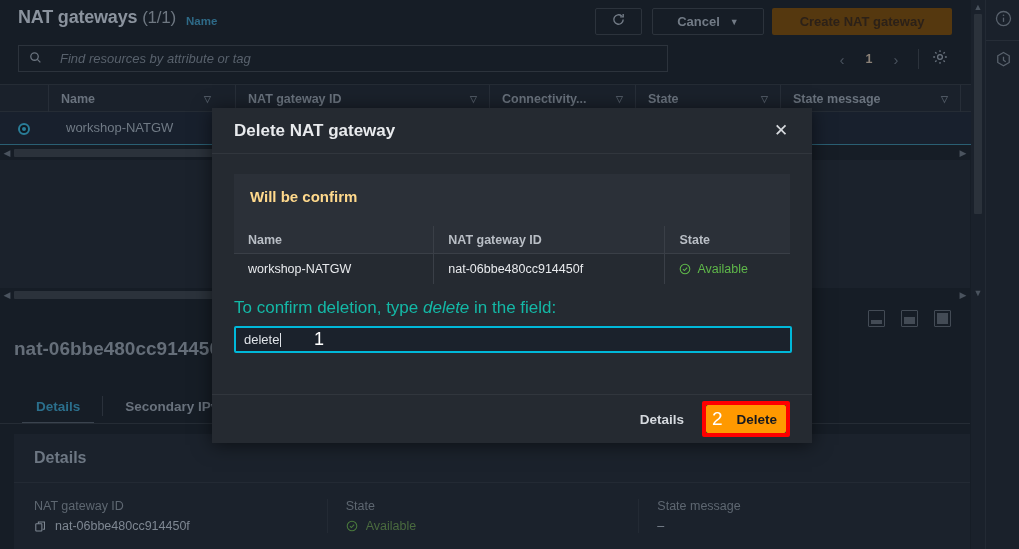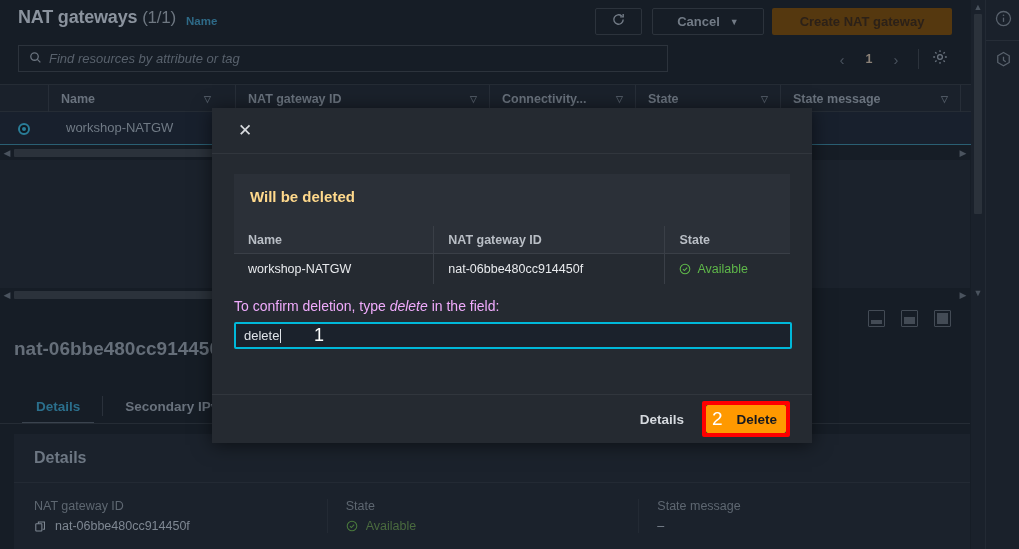--- a/index.html
+++ b/index.html
@@ -43,21 +43,21 @@
     border-radius: 2px; background: #55380f;
     display: flex; align-items: center; justify-content: center;
     font-size: 13px; font-weight: bold; color: #2c2118;
   }
 
   
   .filter-row { position: absolute; left: 0; top: 40px; width: 985px; height: 36px; }
   .search-box {
     position: absolute; left: 18px; top: 5px; width: 650px; height: 27px;
     border: 1px solid #2c333c; border-radius: 0; background: transparent;
-    display: flex; align-items: center; padding: 0 10px; gap: 7px;
+    display: flex; align-items: center; padding: 0 10px; gap: 18px;
   }
   .search-box svg { width: 13px; height: 13px; flex: none; }
   .search-ph { font-size: 13px; color: #58616c; font-style: italic; }
   .pager { position: absolute; left: 830px; top: 7px; display: flex; align-items: center; gap: 3px; }
   .pg-arrow { width: 24px; height: 24px; display:flex; align-items:center; justify-content:center; color:#4a535e; font-size:15px; }
   .pg-num { width: 24px; text-align: center; font-size: 12.5px; font-weight: bold; color: #8b8177; }
   .pg-sep { width: 1px; height: 20px; background: #2c333c; margin: 0 7px; }
   .gear { width: 22px; height: 22px; display:flex;align-items:center;justify-content:center; }
   .gear svg { width: 16px; height: 16px; }
 
@@ -161,21 +161,21 @@
   .mtbl-head { display: flex; height: 28px; align-items: center; border-bottom: 1px solid #3a3f47; background: #2b3038; }
   .mtbl-row { display: flex; height: 30px; align-items: center; }
   .mc { font-size: 12.5px; padding-left: 14px; }
   .mc.c1 { width: 200px; border-left: none; }
   .mc.c2 { width: 232px; border-left: 1px solid #3a3f47; }
   .mc.c3 { width: 126px; border-left: 1px solid #3a3f47; }
   .mtbl-head .mc { font-weight: bold; color: #b9bec5; height: 28px; display:flex; align-items:center; }
   .mtbl-row .mc { color: #e8eaed; height: 30px; display:flex; align-items:center; gap:6px; }
   .mtbl-row .mc.green { color: #5fb84a; }
 
-  .confirm-lbl { font-size: 14px; color: #f0abfc; margin-top: 14px; }
+  .confirm-lbl { font-size: 17px; color: #14b8a6; margin-top: 14px; }
   .confirm-lbl i { font-style: italic; }
   .confirm-wrap { position: relative; margin-top: 8px; }
   .confirm-input {
     width: 558px; height: 27px; background: #1b222c; border: 2px solid #00b8d9;
     border-radius: 2px; color: #dfe3e8; font-size: 13px; font-family: "Liberation Sans", sans-serif;
     padding: 0 8px; display: flex; align-items: center;
   }
   .caretbar { display:inline-block; width:1px; height:14px; background:#dfe3e8; margin-left:1px; }
   .anno-1 { position: absolute; left: 80px; top: 3px; font-size: 18px; color: #ffffff; }
 
@@ -378,26 +378,27 @@
         <svg viewBox="0 0 16 16" width="17" height="17" fill="none" stroke="#59626d" stroke-width="1.2">
           <path d="M8 1.4l5.4 3.1v6.3L8 14.0 2.6 10.8V4.5z"></path>
             <path d="M8 5.4v3.2l2.1 1.6"></path>
         </svg>
       </span>
     </div>
   </div>
 
   <div class="modal">
     <div class="modal-hdr">
+      <div class="modal-title">Delete NAT gateway</div>
       <div class="modal-x">✕</div>
     </div>
 
     <div class="modal-body">
       <div class="alert">
-        <div class="alert-title">Will be deleted</div>
+        <div class="alert-title">Will be confirm</div>
       </div>
 
       <div class="mtbl">
         <div class="mtbl-head">
           <div class="mc c1">Name</div>
           <div class="mc c2">NAT gateway ID</div>
           <div class="mc c3">State</div>
         </div>
         <div class="mtbl-row">
           <div class="mc c1">workshop-NATGW</div>

